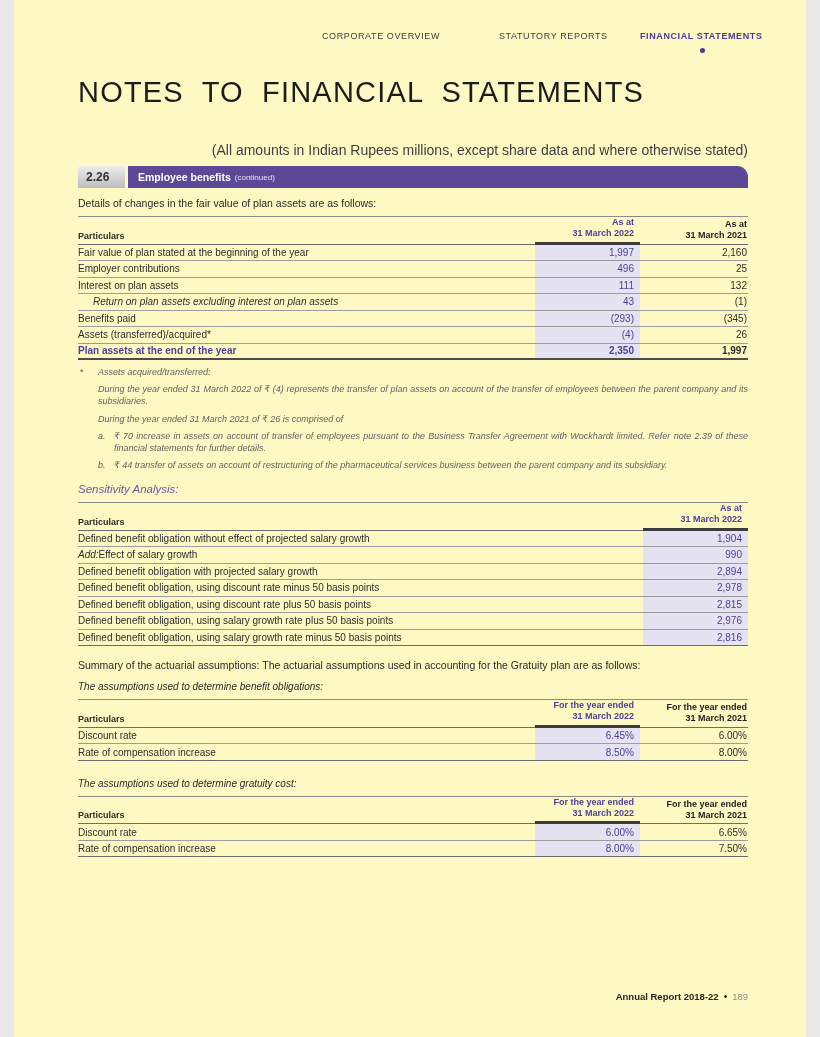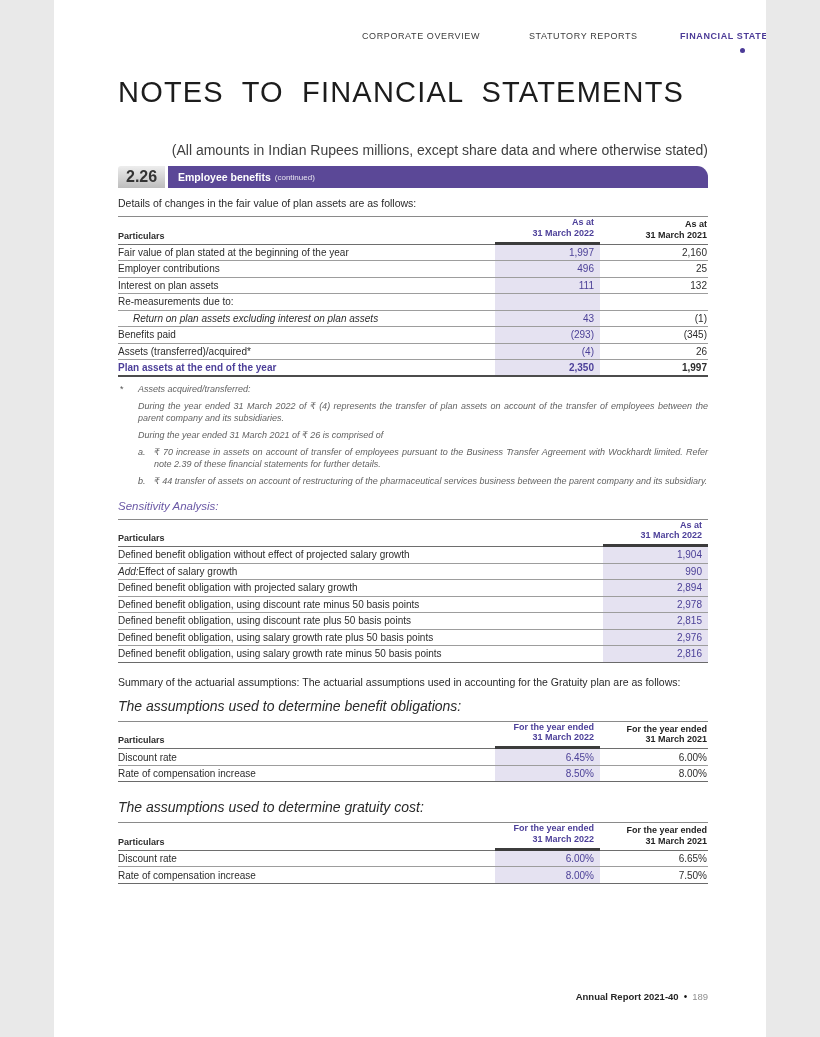--- a/index.html
+++ b/index.html
@@ -1,53 +1,53 @@
 <!DOCTYPE html>
 <html><head>
 <meta charset="utf-8">
 <style>
   * { margin: 0; padding: 0; box-sizing: border-box; }
   html, body { background: #e9e9e9; }
   body { font-family: "Liberation Sans", "DejaVu Sans", sans-serif; }
   .page {
     position: relative;
-    width: 712px; height: 1037px;
+    width: 792px; height: 1037px;
     margin: 0 auto;
-    background: #ffffff;
+    background: #fef9c3;
     color: #2e2e2e;
     overflow: hidden;
   }
   
   .tabs { position: absolute; top: 31px; left: 0; width: 100%; height: 26px; }
   .tab { position: absolute; font-size: 9px; font-weight: 500; letter-spacing: 0.6px; color: #3c3c3c; white-space: nowrap; }
   .tab.active { color: #4b3a97; font-weight: 700; }
   .tab-dot { position: absolute; width: 5px; height: 5px; border-radius: 50%; background: #4b3a97; }
   
   .content { padding: 76px 58px 0 64px; }
   .page-title { font-size: 29px; font-weight: 500; letter-spacing: 1.2px; word-spacing: 9px; color: #1c1c1c; }
   
   .amounts-note { margin-top: 33px; text-align: right; font-size: 14px; color: #3f3f3f; }
   
   .section-bar { display: flex; margin-top: 8px; height: 22px; }
   .section-num {
     width: 47px; background: linear-gradient(#ededed, #bdbdbd);
     display: flex; align-items: center; padding-left: 8px;
-    font-size: 16px; font-weight: 700; color: #333;
+    font-size: 12px; font-weight: 700; color: #333;
     border-radius: 3px 0 0 0;
   }
   .section-title-bar {
     flex: 1; margin-left: 3px; background: #5b4897; border-radius: 0 11px 0 0;
     display: flex; align-items: center; padding-left: 10px; color: #fff;
   }
   .section-title-bar .st { font-size: 10.5px; font-weight: 700; }
   .section-title-bar .st-suffix { font-size: 8px; margin-left: 4px; opacity: 0.85; }
   
   .intro { margin-top: 9px; font-size: 10.5px; color: #2a2a2a; }
   .em { font-style: italic; }
-  .sub-heading { font-size: 14px; font-style: italic; color: #2a2a2a; }
+  .sub-heading { font-size: 10px; font-style: italic; color: #2a2a2a; }
   .sensitivity-heading { font-size: 11.5px; font-style: italic; color: #6a58a5; margin-top: 12px; }
   .summary-line { font-size: 10.5px; color: #2a2a2a; margin-top: 13px; }
   
   .tbl { margin-top: 7px; border-top: 1px solid #8a8a8a; }
   .t-head { display: flex; align-items: stretch; min-height: 27px; }
   .t-head .t-cell { display: flex; align-items: flex-end; padding-bottom: 3px; }
   .t-head .t-label { flex: 1; font-size: 9px; font-weight: 700; color: #2e2e2e; border-bottom: 1.5px solid #6e6e6e; }
   .t-head .t-c22 { width: 105px; justify-content: flex-end; text-align: right; font-size: 9px; font-weight: 700; line-height: 1.2; color: #4c3f99; border-bottom: 3px solid #3c3c3c; padding-right: 6px; }
   .t-head .t-c21 { width: 108px; justify-content: flex-end; text-align: right; font-size: 9px; font-weight: 700; line-height: 1.2; color: #1f1f1f; border-bottom: 1.5px solid #6e6e6e; padding-right: 1px; }
   .t-row { display: flex; align-items: stretch; height: 16.5px; border-bottom: 1px solid #9d9d9d; font-size: 10px; color: #2d2d2d; }
@@ -72,21 +72,21 @@
   .footer .fb { color: #111; font-size: 10px; }
   .footer .fp { color: #8f8f8f; }
 </style>
 </head>
 <body>
 
 <div class="page">
 
   <div class="tabs">
     <span class="tab" style="left:308px;">CORPORATE OVERVIEW</span>
-    <span class="tab" style="left:475px;">STATUTORY REPORTS</span>
+    <span class="tab" style="left:485px;">STATUTORY REPORTS</span>
     <span class="tab active" style="left:626px;">FINANCIAL STATEMENTS</span>
     <span class="tab-dot" style="left:686px; top:17px;"></span>
   </div>
 
   <div class="content">
 
     <div class="page-title">NOTES  TO  FINANCIAL  STATEMENTS</div>
 
     <div class="amounts-note">(All amounts in Indian Rupees millions, except share data and where otherwise stated)</div>
 
@@ -119,25 +119,20 @@
           <div class="t-row">
             <div class="t-cell t-label">Employer contributions</div>
             <div class="t-cell t-c22">496</div>
             <div class="t-cell t-c21">25</div>
           </div>
           <div class="t-row">
             <div class="t-cell t-label">Interest on plan assets</div>
             <div class="t-cell t-c22">111</div>
             <div class="t-cell t-c21">132</div>
           </div>
-          <div class="t-row">
-            <div class="t-cell t-label">Re-measurements due to:</div>
-            <div class="t-cell t-c22"></div>
-            <div class="t-cell t-c21"></div>
-          </div>
           <div class="t-row sub">
             <div class="t-cell t-label">Return on plan assets excluding interest on plan assets</div>
             <div class="t-cell t-c22">43</div>
             <div class="t-cell t-c21">(1)</div>
           </div>
           <div class="t-row">
             <div class="t-cell t-label">Benefits paid</div>
             <div class="t-cell t-c22">(293)</div>
             <div class="t-cell t-c21">(345)</div>
           </div>
@@ -262,18 +257,18 @@
             <div class="t-cell t-label">Rate of compensation increase</div>
             <div class="t-cell t-c22">8.00%</div>
             <div class="t-cell t-c21">7.50%</div>
           </div>
         </div>
     </div>
 
   </div>
 
   <div class="footer">
-    <span class="fr">Annual Report 2021-40</span>
+    <span class="fr">Annual Report 2018-22</span>
     <span class="fb">•</span>
     <span class="fp">189</span>
   </div>
 
 </div>
 
 </body></html>

